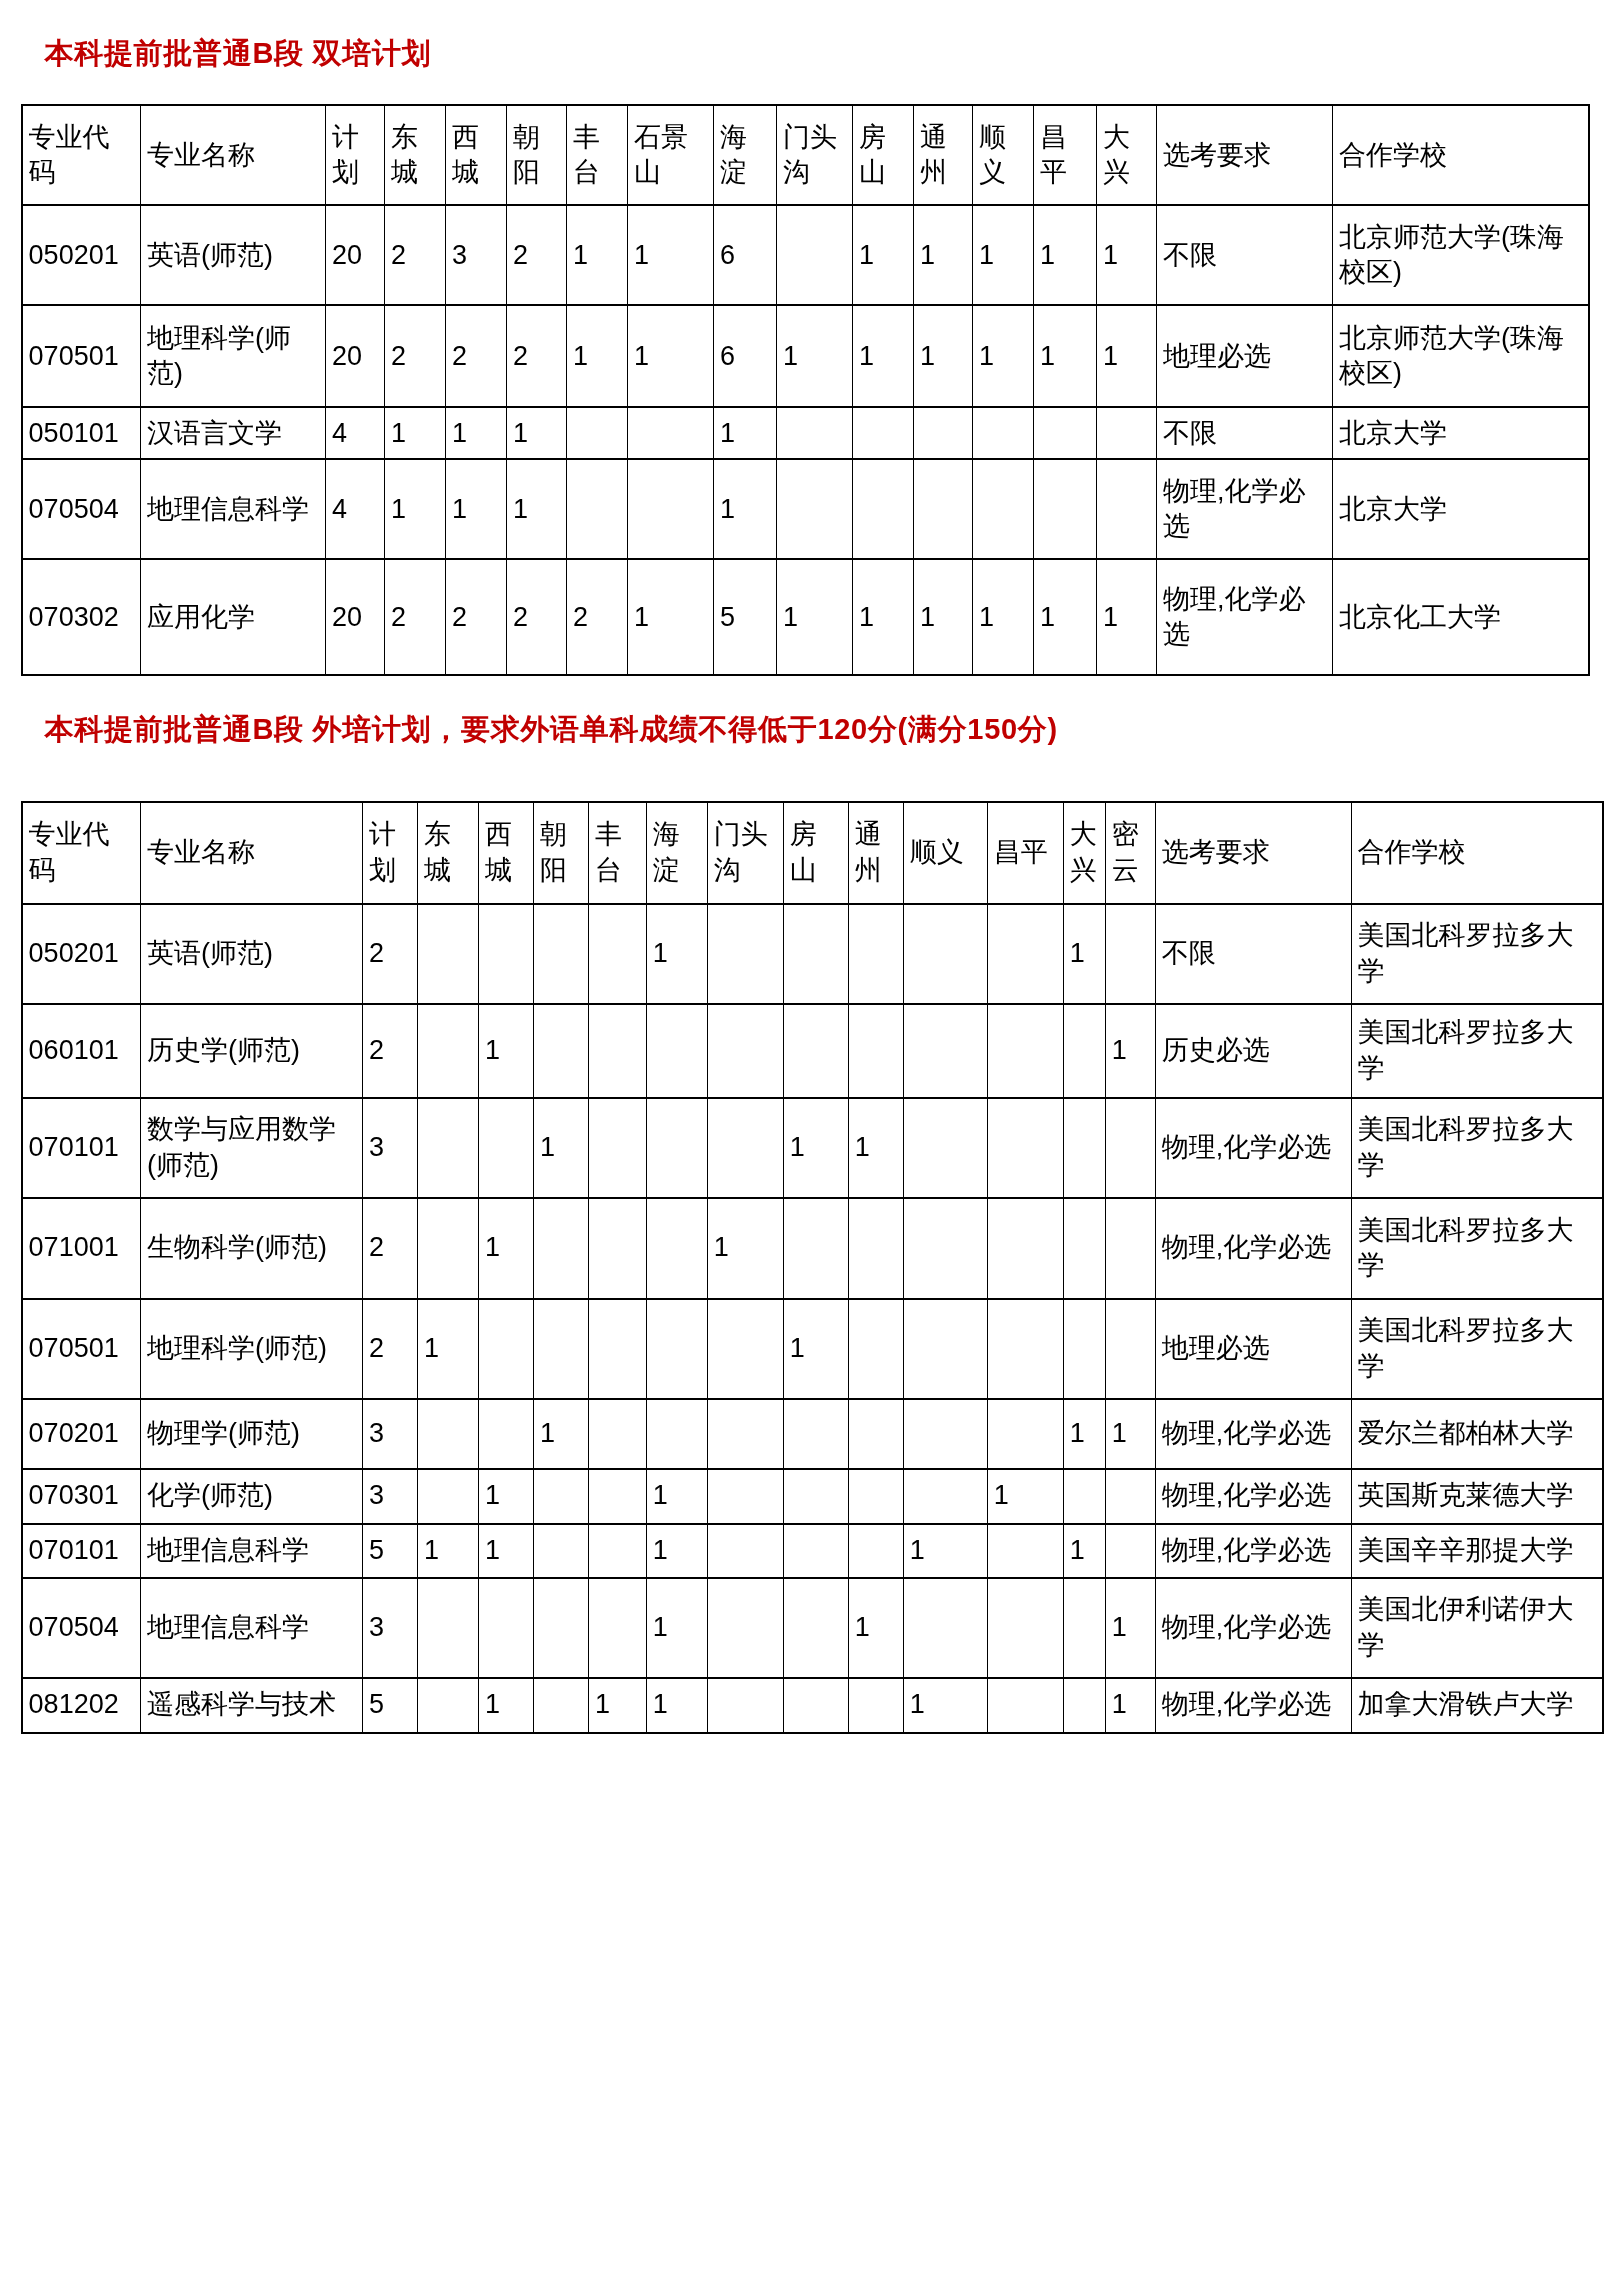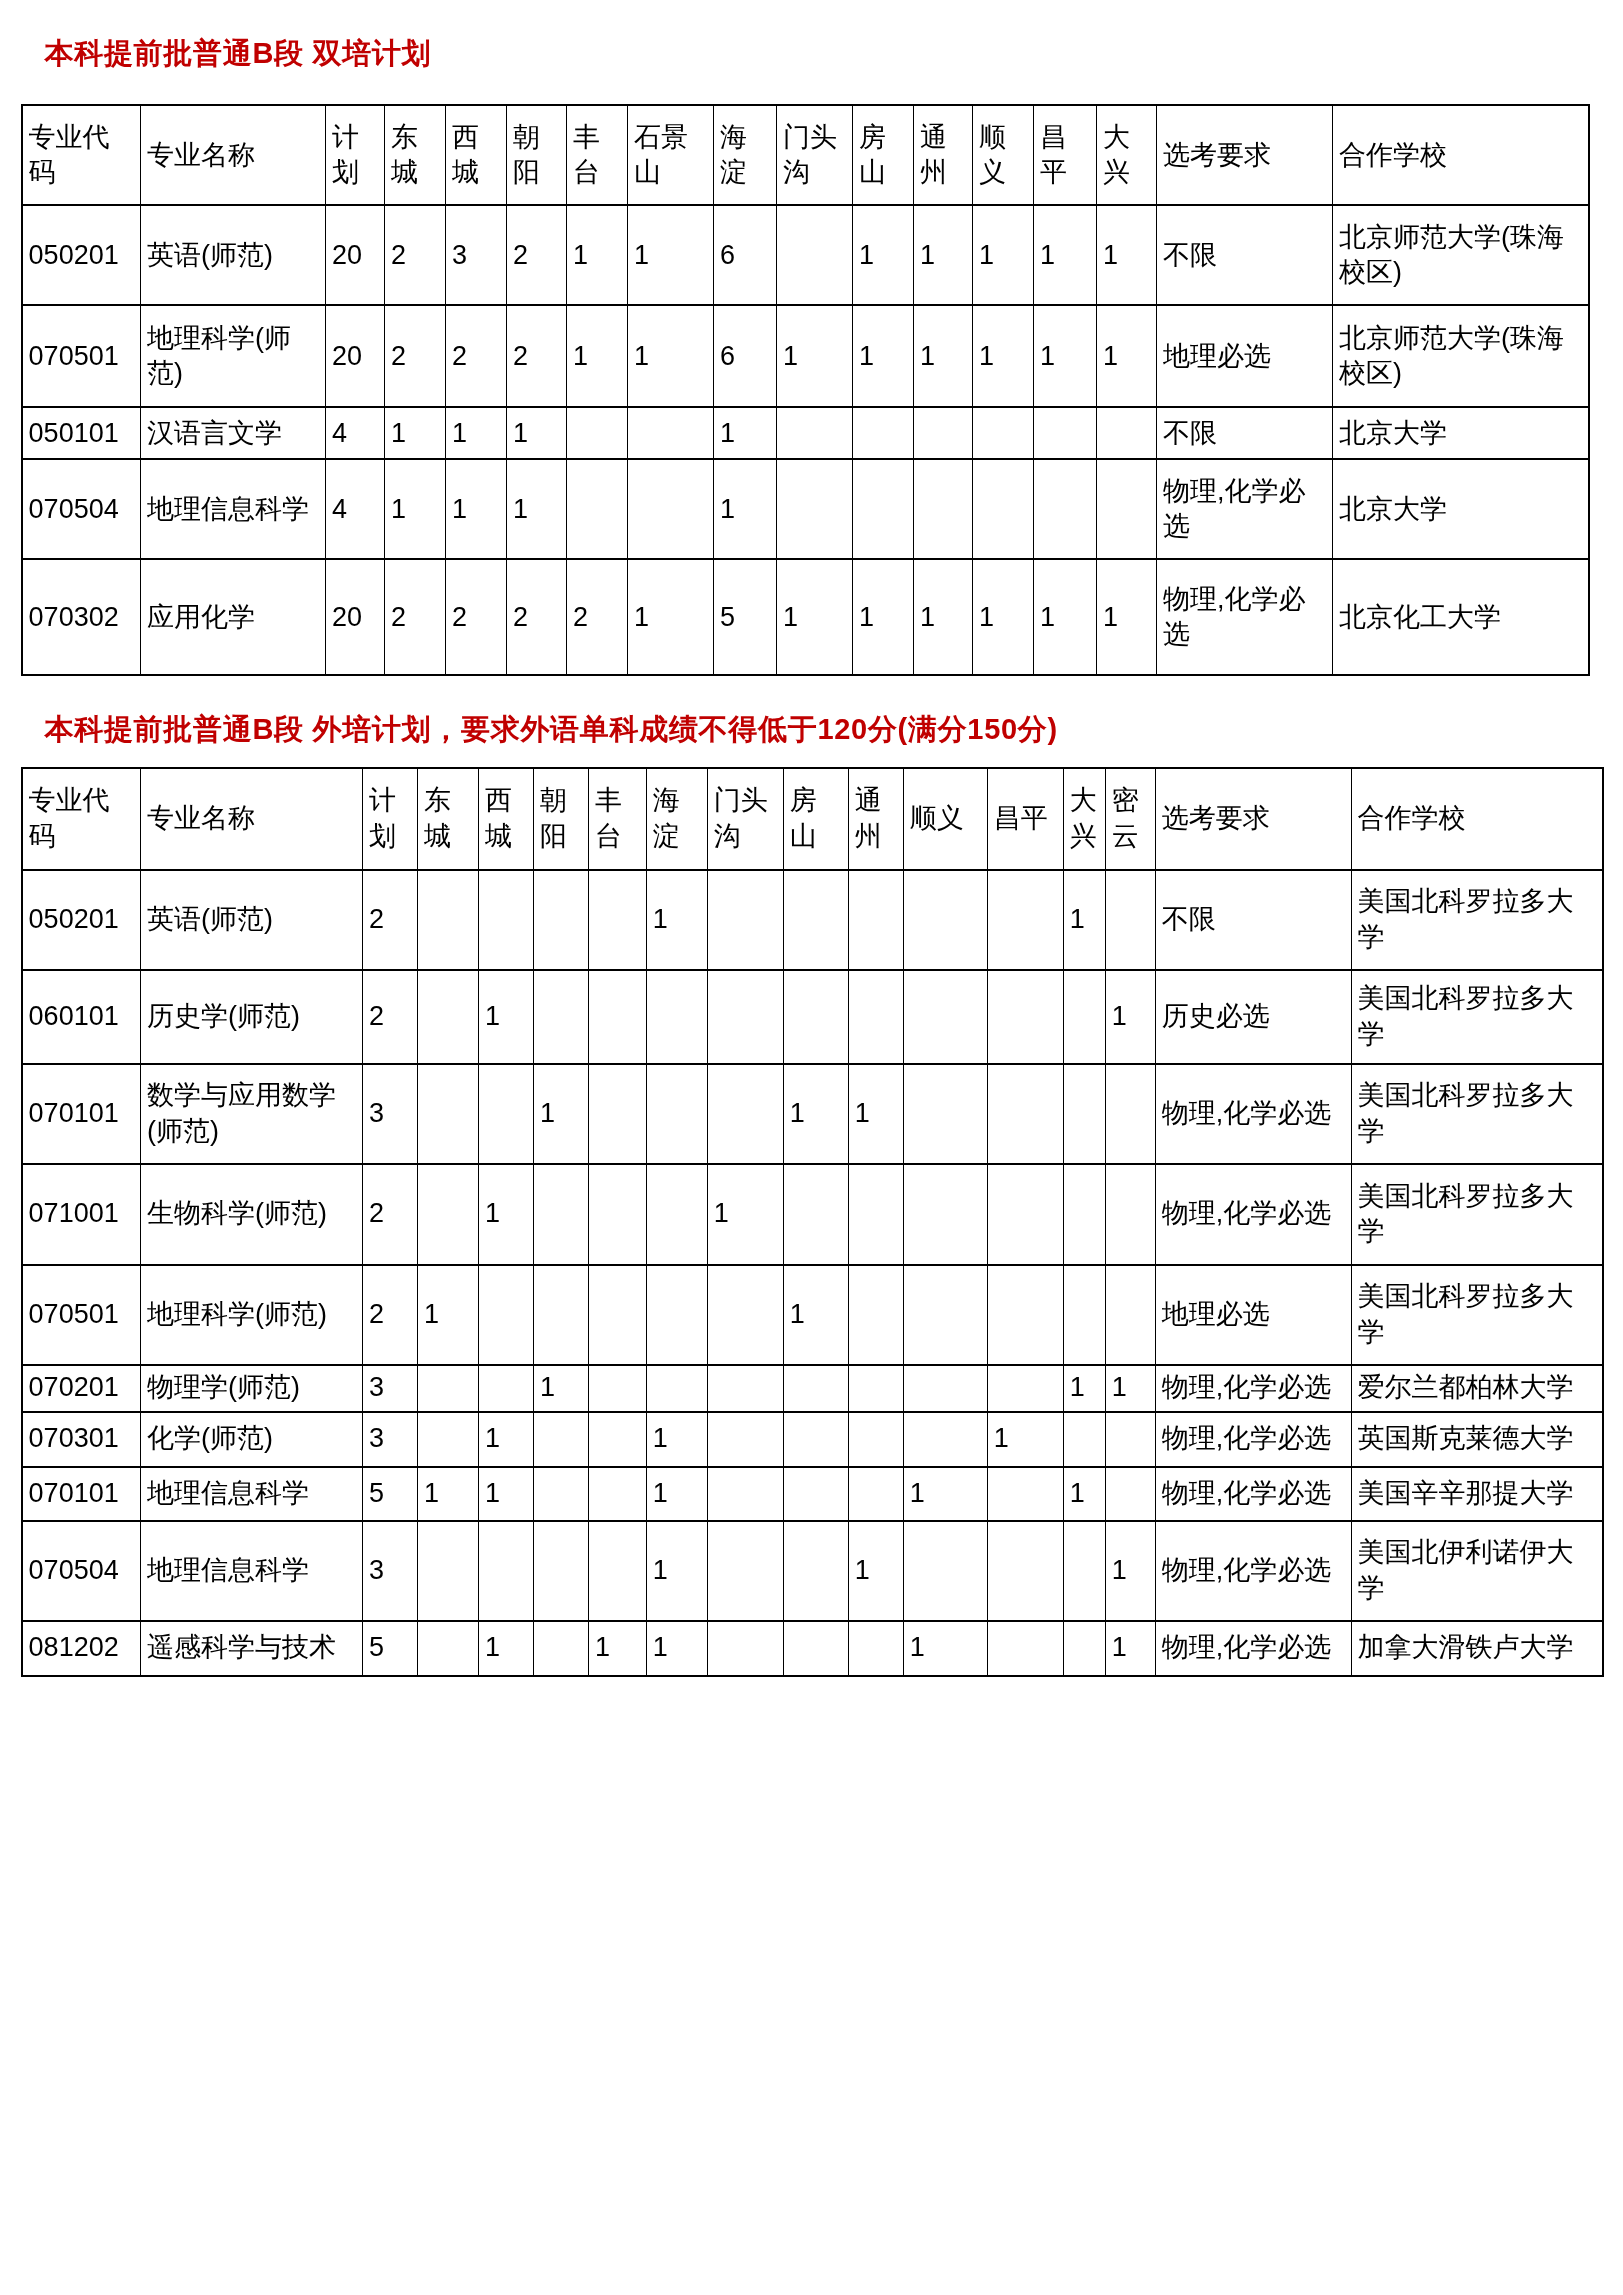--- a/index.html
+++ b/index.html
@@ -12,21 +12,21 @@
   }
   .page { padding: 37px 19px 41px 20.5px; }
 
   h2.section-title {
     font-size: 29px;
     font-weight: 700;
     line-height: 1.15;
     margin: 0 0 34px 24px;
     letter-spacing: 0.7px;
   }
-  h2.section-title.second { margin-top: 37px; margin-bottom: 20px; }
+  h2.section-title.second { margin-top: 37px; margin-bottom: 54px; }
 
   table.grid {
     border-collapse: collapse;
     table-layout: fixed;
     border: 2px solid #000;
   }
   table.grid th, table.grid td {
     border: 1.4px solid #000;
     border-top-width: 2px;
     border-bottom-width: 2px;
@@ -46,21 +46,21 @@
   .t1 tbody tr:nth-child(1) { height: 100px; }
   .t1 tbody tr:nth-child(2) { height: 102px; }
   .t1 tbody tr:nth-child(3) { height: 52px; padding-left: 26px;  }
   .t1 tbody tr:nth-child(4) { height: 100px; }
   .t1 tbody tr:nth-child(5) { height: 116px; }
   .t2 tbody tr:nth-child(1) { height: 100px; }
   .t2 tbody tr:nth-child(2) { height: 94px; }
   .t2 tbody tr:nth-child(3) { height: 100px; }
   .t2 tbody tr:nth-child(4) { height: 101px; }
   .t2 tbody tr:nth-child(5) { height: 100px; }
-  .t2 tbody tr:nth-child(6) { height: 47px;  }
+  .t2 tbody tr:nth-child(6) { height: 70px;  }
   .t2 tbody tr:nth-child(7) { height: 55px;  }
   .t2 tbody tr:nth-child(8) { height: 54px;  }
   .t2 tbody tr:nth-child(9) { height: 100px; }
   .t2 tbody tr:nth-child(10){ height: 55px;  }
 </style>
 </head>
 <body>
 
 <div class="page">
 

